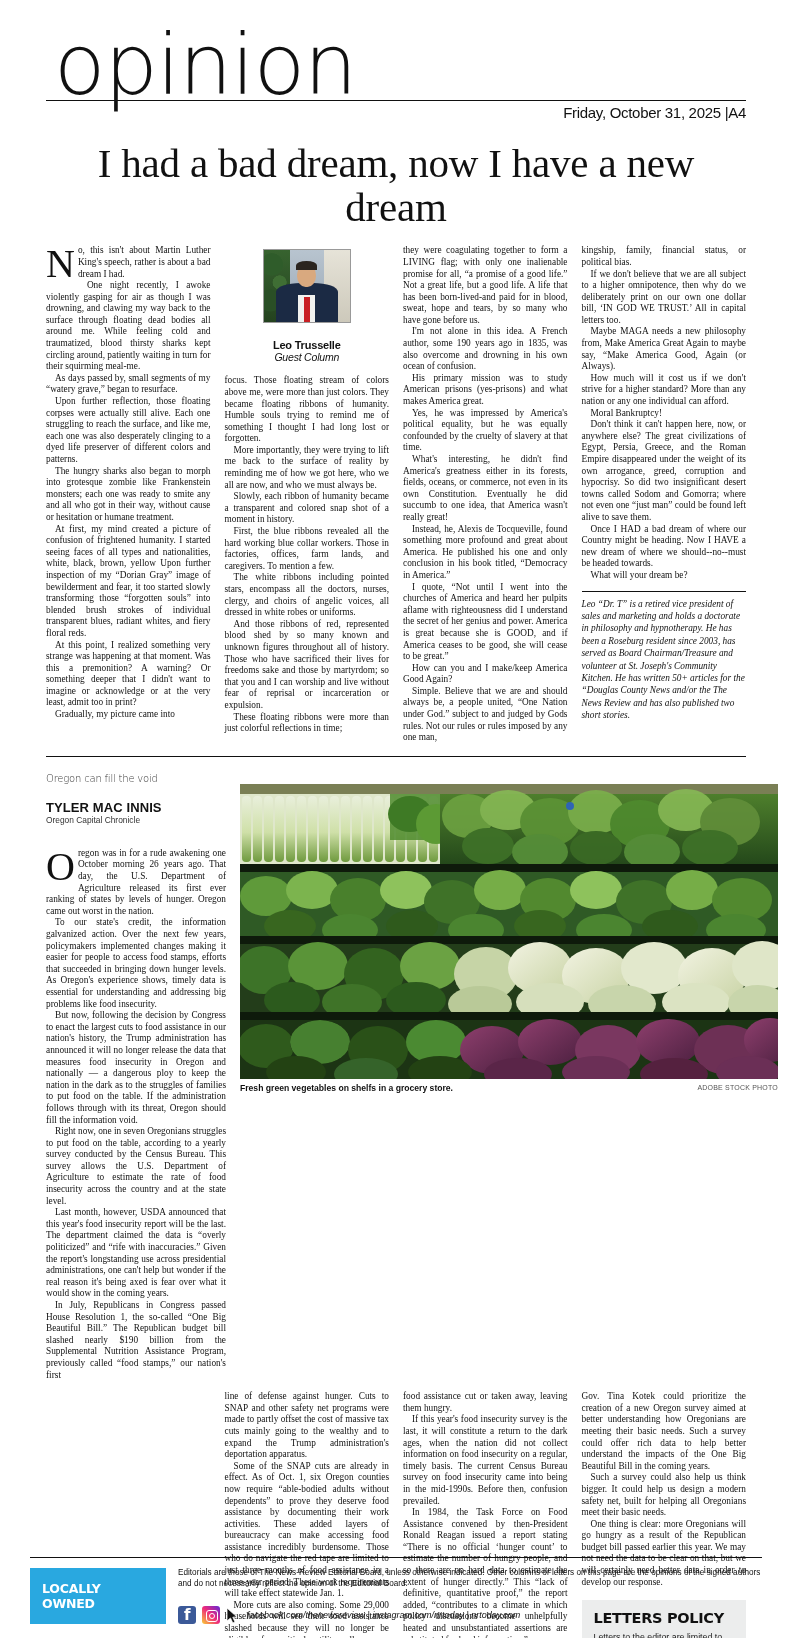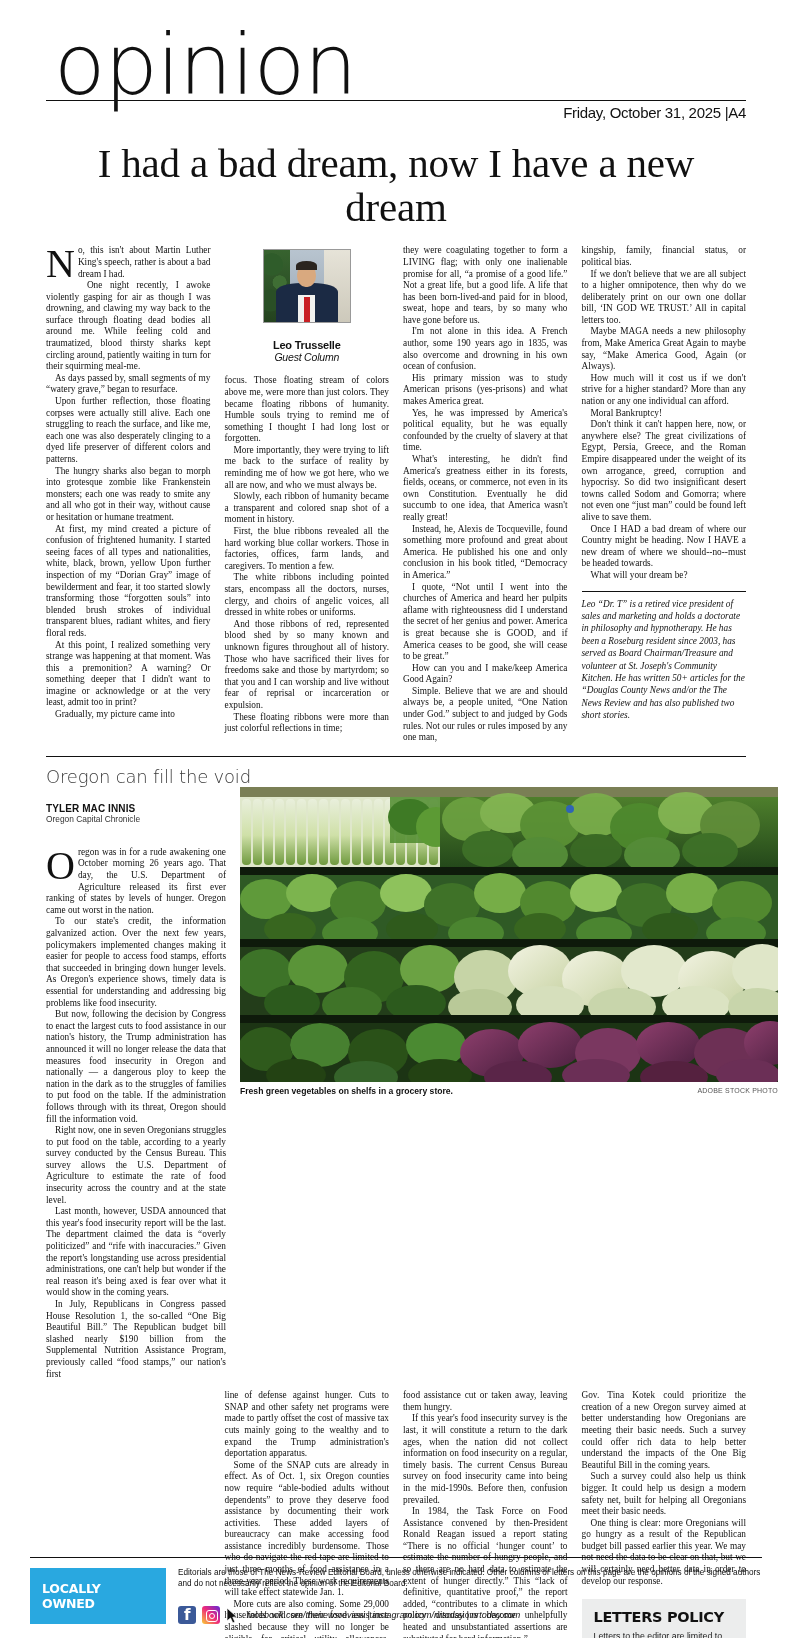--- a/index.html
+++ b/index.html
@@ -127,29 +127,29 @@
     font-family: "Liberation Serif", serif;
     font-weight: 400;
     font-size: 35px;
     line-height: 1.08;
     letter-spacing: -0.3px;
     margin-top: 16px;
   }
   .a2-sub {
     font-family: "DejaVu Sans", sans-serif;
     font-weight: 300;
-    font-size: 18px;
+    font-size: 10px;
     color: #3a3a3a;
-    margin-top: 9px;
+    margin-top: 16px;
     letter-spacing: -0.2px;
   }
   .byline-name {
     font-family: "Liberation Sans", sans-serif;
     font-weight: 700;
-    font-size: 10px;
+    font-size: 13px;
     letter-spacing: 0.1px;
     margin-top: 16px;
   }
   .byline-org {
     font-family: "Liberation Sans", sans-serif;
     font-size: 8.4px;
     color: #333;
     margin-bottom: 23px;
   }
 

